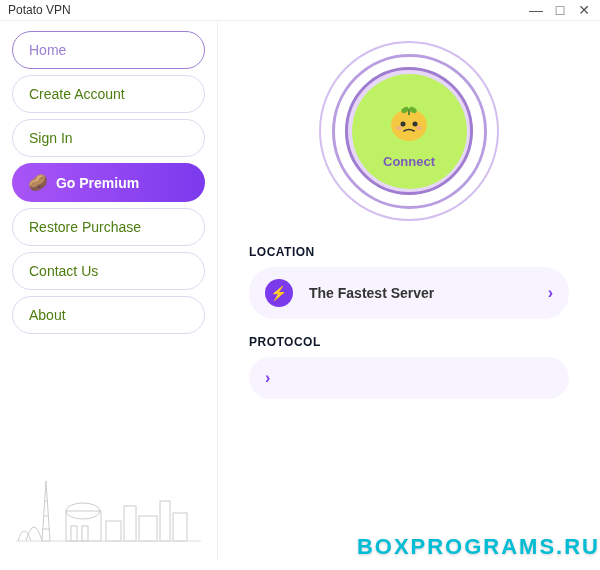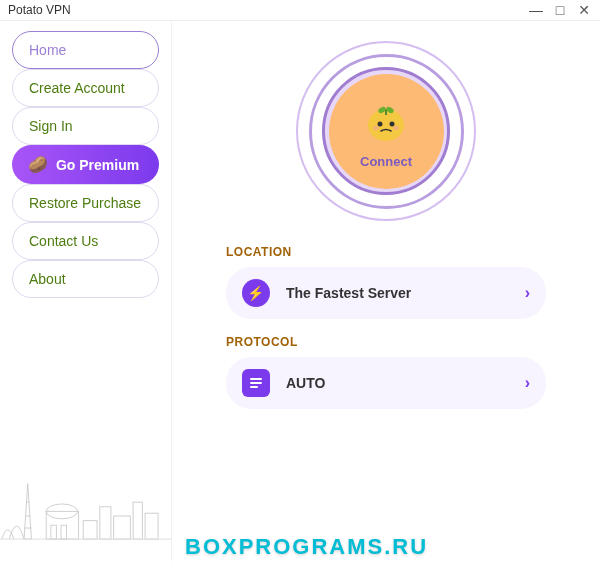--- a/index.html
+++ b/index.html
@@ -46,26 +46,26 @@
     }
 
     
     .main-layout {
       display: flex;
       height: 540px;
     }
 
     
     .sidebar {
-      width: 172px;
+      width: 218px;
       background: #fff;
       padding: 10px 12px;
       display: flex;
       flex-direction: column;
-      gap: 0;
+      gap: 6px;
       border-right: 1px solid #f0f0f0;
       position: relative;
       overflow: hidden;
     }
 
     .nav-btn {
       width: 100%;
       padding: 10px 16px;
       border-radius: 25px;
       border: 1.5px solid #e0d8f0;
@@ -146,21 +146,21 @@
       height: 128px;
       border-color: #a07dd0;
       border-width: 3px;
       background: #e8d8f8;
     }
     .connect-btn {
       position: absolute;
       width: 115px;
       height: 115px;
       border-radius: 50%;
-      background: #fdba74;
+      background: #bef264;
       border: none;
       cursor: pointer;
       display: flex;
       flex-direction: column;
       align-items: center;
       justify-content: center;
       gap: 2px;
       z-index: 10;
     }
     .potato-emoji {
@@ -174,21 +174,21 @@
     }
 
     
     .info-sections {
       width: 100%;
       max-width: 320px;
     }
     .section-label {
       font-size: 12px;
       font-weight: 700;
-      color: #a16207;
+      color: #0f172a;
       letter-spacing: 0.5px;
       margin-bottom: 8px;
     }
     .info-card {
       display: flex;
       align-items: center;
       justify-content: space-between;
       background: #f8f4ff;
       border-radius: 25px;
       padding: 12px 16px;
@@ -229,21 +229,21 @@
       font-size: 16px;
       font-weight: bold;
     }
 
     
     .watermark {
       position: absolute;
       bottom: 10px;
       left: 185px;
       right: 0;
-      text-align: left;
+      text-align: right;
       font-size: 22px;
       font-weight: 900;
       color: #00bcd4;
       letter-spacing: 2px;
       text-shadow: 0 1px 3px rgba(0,0,0,0.2);
       pointer-events: none;
       z-index: 100;
     }
 
     
@@ -363,30 +363,20 @@
           <div class="info-icon">
             <span>⚡</span>
           </div>
           <span class="info-card-text">The Fastest Server</span>
         </div>
         <span class="info-card-arrow">›</span>
       </button>
 
       <div class="section-label">PROTOCOL</div>
       <button class="info-card">
-        <div class="info-card-left">
-          <div class="info-icon info-icon-square">
-            <svg width="16" height="16" viewBox="0 0 16 16" fill="white" xmlns="http://www.w3.org/2000/svg">
-              <rect x="2" y="3" width="12" height="2" rx="1"></rect>
-              <rect x="2" y="7" width="12" height="2" rx="1"></rect>
-              <rect x="2" y="11" width="8" height="2" rx="1"></rect>
-            </svg>
-          </div>
-          <span class="info-card-text">AUTO</span>
-        </div>
         <span class="info-card-arrow">›</span>
       </button>
 
     </div>
 
   </div>
 
 </div>
 
 <div class="watermark">BOXPROGRAMS.RU</div>

